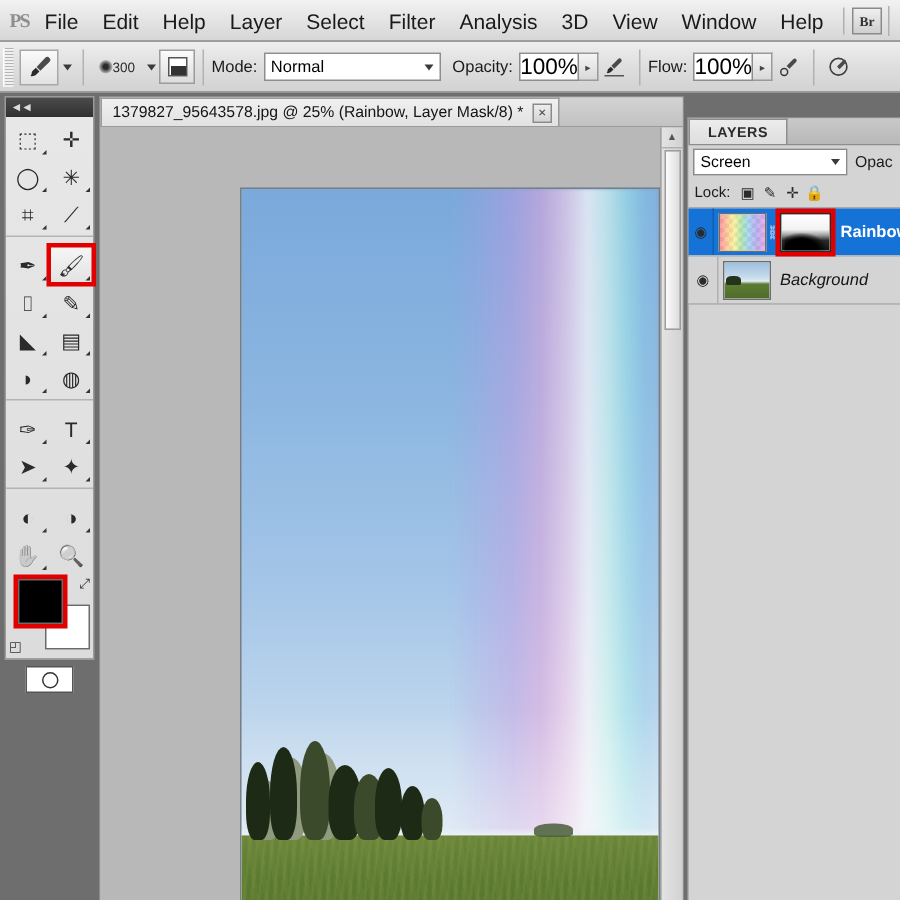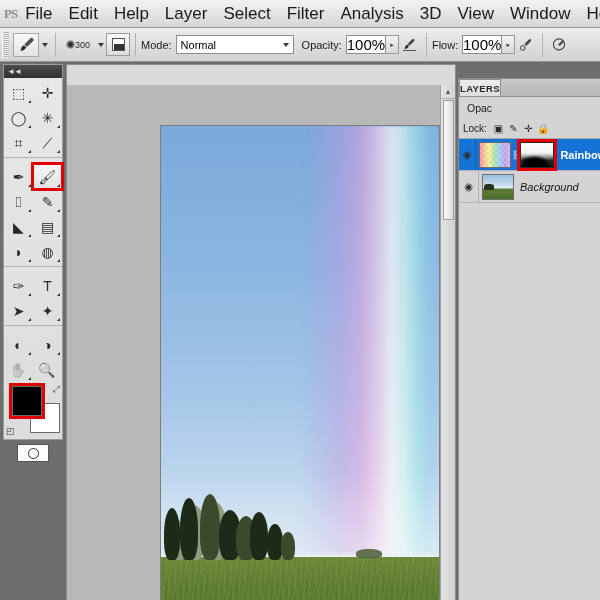--- a/index.html
+++ b/index.html
@@ -19,21 +19,21 @@
     display: flex; align-items: center;
   }
   #ps-logo {
     width: 34px; height: 22px; margin-left: 4px;
     display: flex; align-items: center; justify-content: center;
     font-size: 13px; font-weight: bold; color: #8e8e8e;
     letter-spacing: -1px;
     font-family: "Liberation Serif", serif;
   }
   .menu-item {
-    padding: 3px 8px; font-size: 17px; color: #1a1a1a;
+    padding: 3px 8px; font-size: 14px; color: #1a1a1a;
     white-space: nowrap; cursor: default;
   }
   #menubar-right {
     margin-left: auto; display: flex; align-items: center; height: 100%;
   }
   .mb-sep { width: 1px; height: 18px; background: #b0b0b0; margin: 0 5px; }
   #br-button {
     width: 20px; height: 18px; border: 1px solid #8a8a8a;
     background: linear-gradient(to bottom,#efefef,#cfcfcf);
     font-size: 9px; font-weight: bold; color: #333;
@@ -262,21 +262,21 @@
   
   #layers-panel {
     position: absolute; left: 458px; top: 78px; width: 142px; height: 125px;
     background: #d4d4d4; border: 1px solid #8e8e8e; border-right: none;
   }
   #layers-tabstrip {
     height: 18px; background: linear-gradient(to bottom,#c9c9c9,#b8b8b8);
     display: flex; align-items: flex-end; border-bottom: 1px solid #8e8e8e;
   }
   #layers-tab {
-    height: 17px; padding: 0 0; background: linear-gradient(to bottom,#ececec,#dedede);
+    height: 17px; padding: 0 12px; background: linear-gradient(to bottom,#ececec,#dedede);
     border: 1px solid #8e8e8e; border-bottom: none;
     font-size: 9.5px; font-weight: bold; color: #2a2a2a; letter-spacing: .4px;
     display: flex; align-items: center;
   }
   #blend-row {
     height: 22px; display: flex; align-items: center; padding: 2px 0 2px 3px;
     background: #d4d4d4;
   }
   #blend-combo {
     height: 18px; width: 103px; background: #fff; border: 1px solid #8a8a8a;
@@ -540,20 +540,26 @@
     </div>
 
     <div id="quickmask">
       <div class="qm">
         <div class="qm-circle"></div>
       </div>
     </div>
   </div>
 
   <div id="docwin">
+    <div id="doc-tabbar">
+      <div id="doc-tab">
+        <span>1379827_95643578.jpg @ 25% (Rainbow, Layer Mask/8) *</span>
+        <span id="doc-tab-close">×</span>
+      </div>
+    </div>
 
     <div id="canvas-area">
       <div id="canvas-frame">
         <div id="sky"></div>
         <div id="rainbow"></div>
         <div id="rainbow-fade"></div>
         <div id="horizon-haze"></div>
         <div id="field"></div>
 
         <div class="tree light" style="left:2%;  width:20px; height:40px;"></div>
@@ -577,20 +583,24 @@
     </div>
   </div>
 
   <div id="panel-bottom-fill"></div>
   <div id="layers-panel">
     <div id="layers-tabstrip">
       <div id="layers-tab">LAYERS</div>
     </div>
 
     <div id="blend-row">
+      <div id="blend-combo">
+        <span class="val">Screen</span>
+        <span class="tri-down"></span>
+      </div>
       <div id="opacity-label">Opac</div>
     </div>
 
     <div id="lock-row">
       <span class="lbl">Lock:</span>
       <span class="lock-icon">▣</span>
       <span class="lock-icon">✎</span>
       <span class="lock-icon">✛</span>
       <span class="lock-icon">🔒</span>
     </div>

